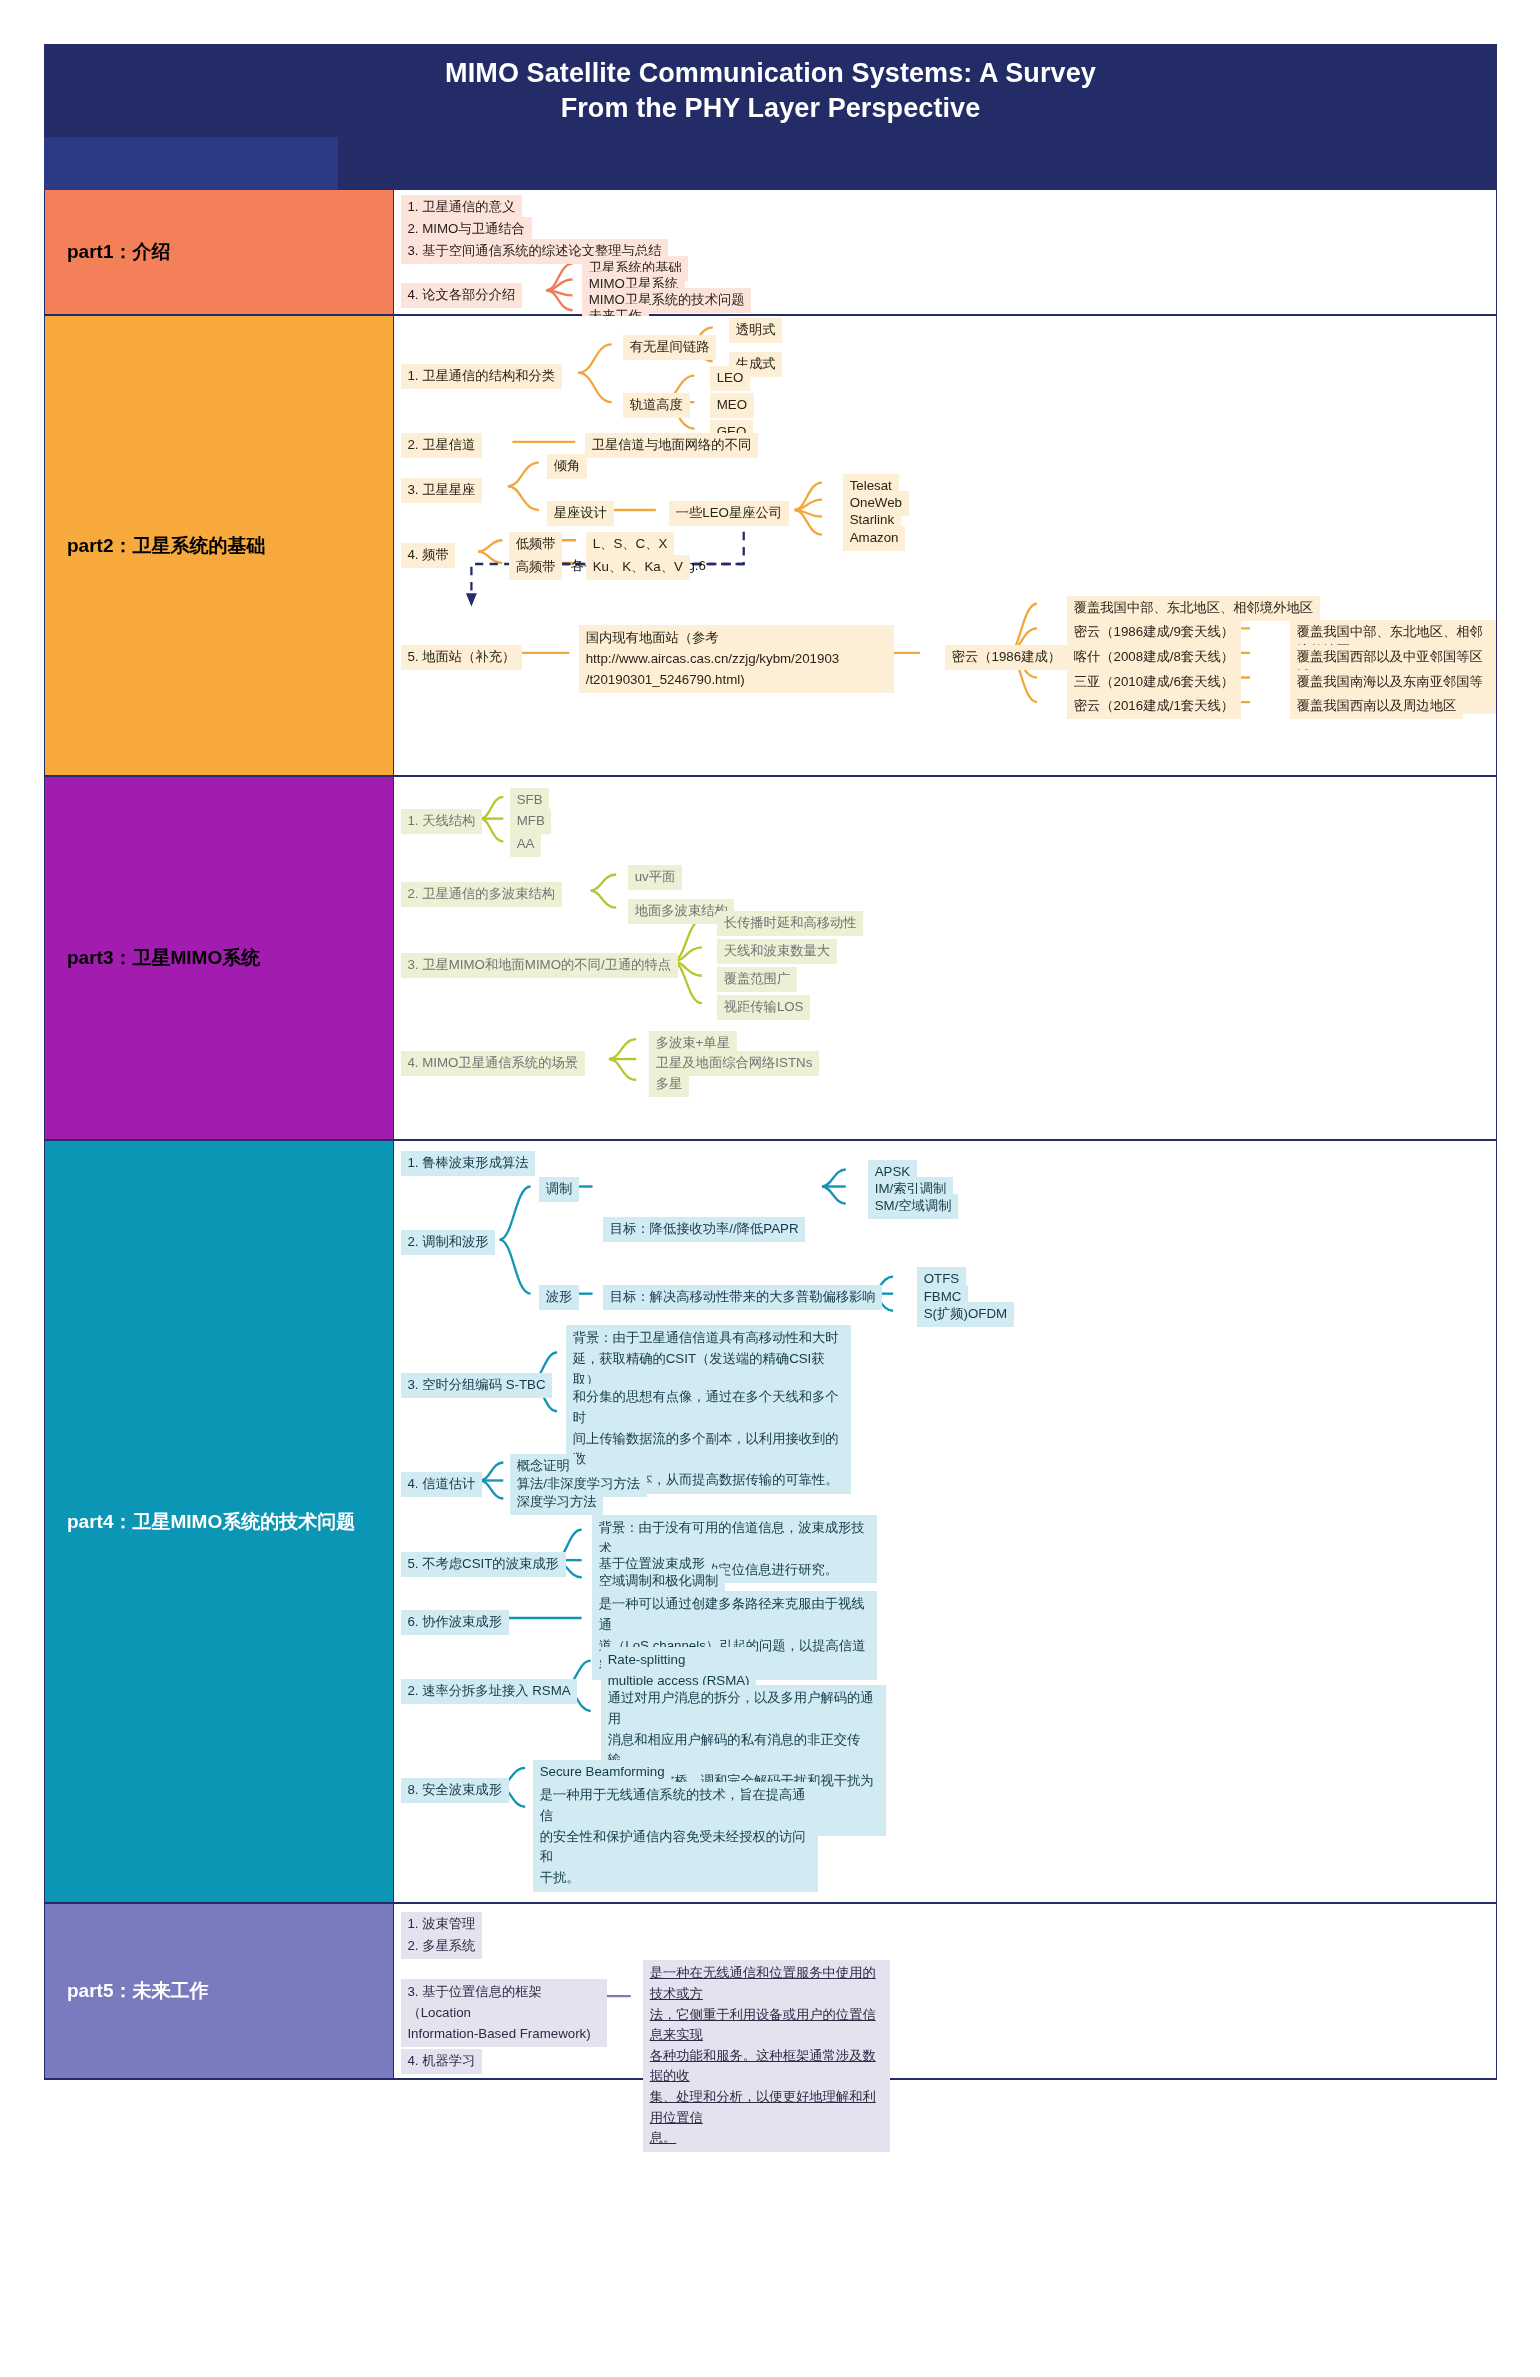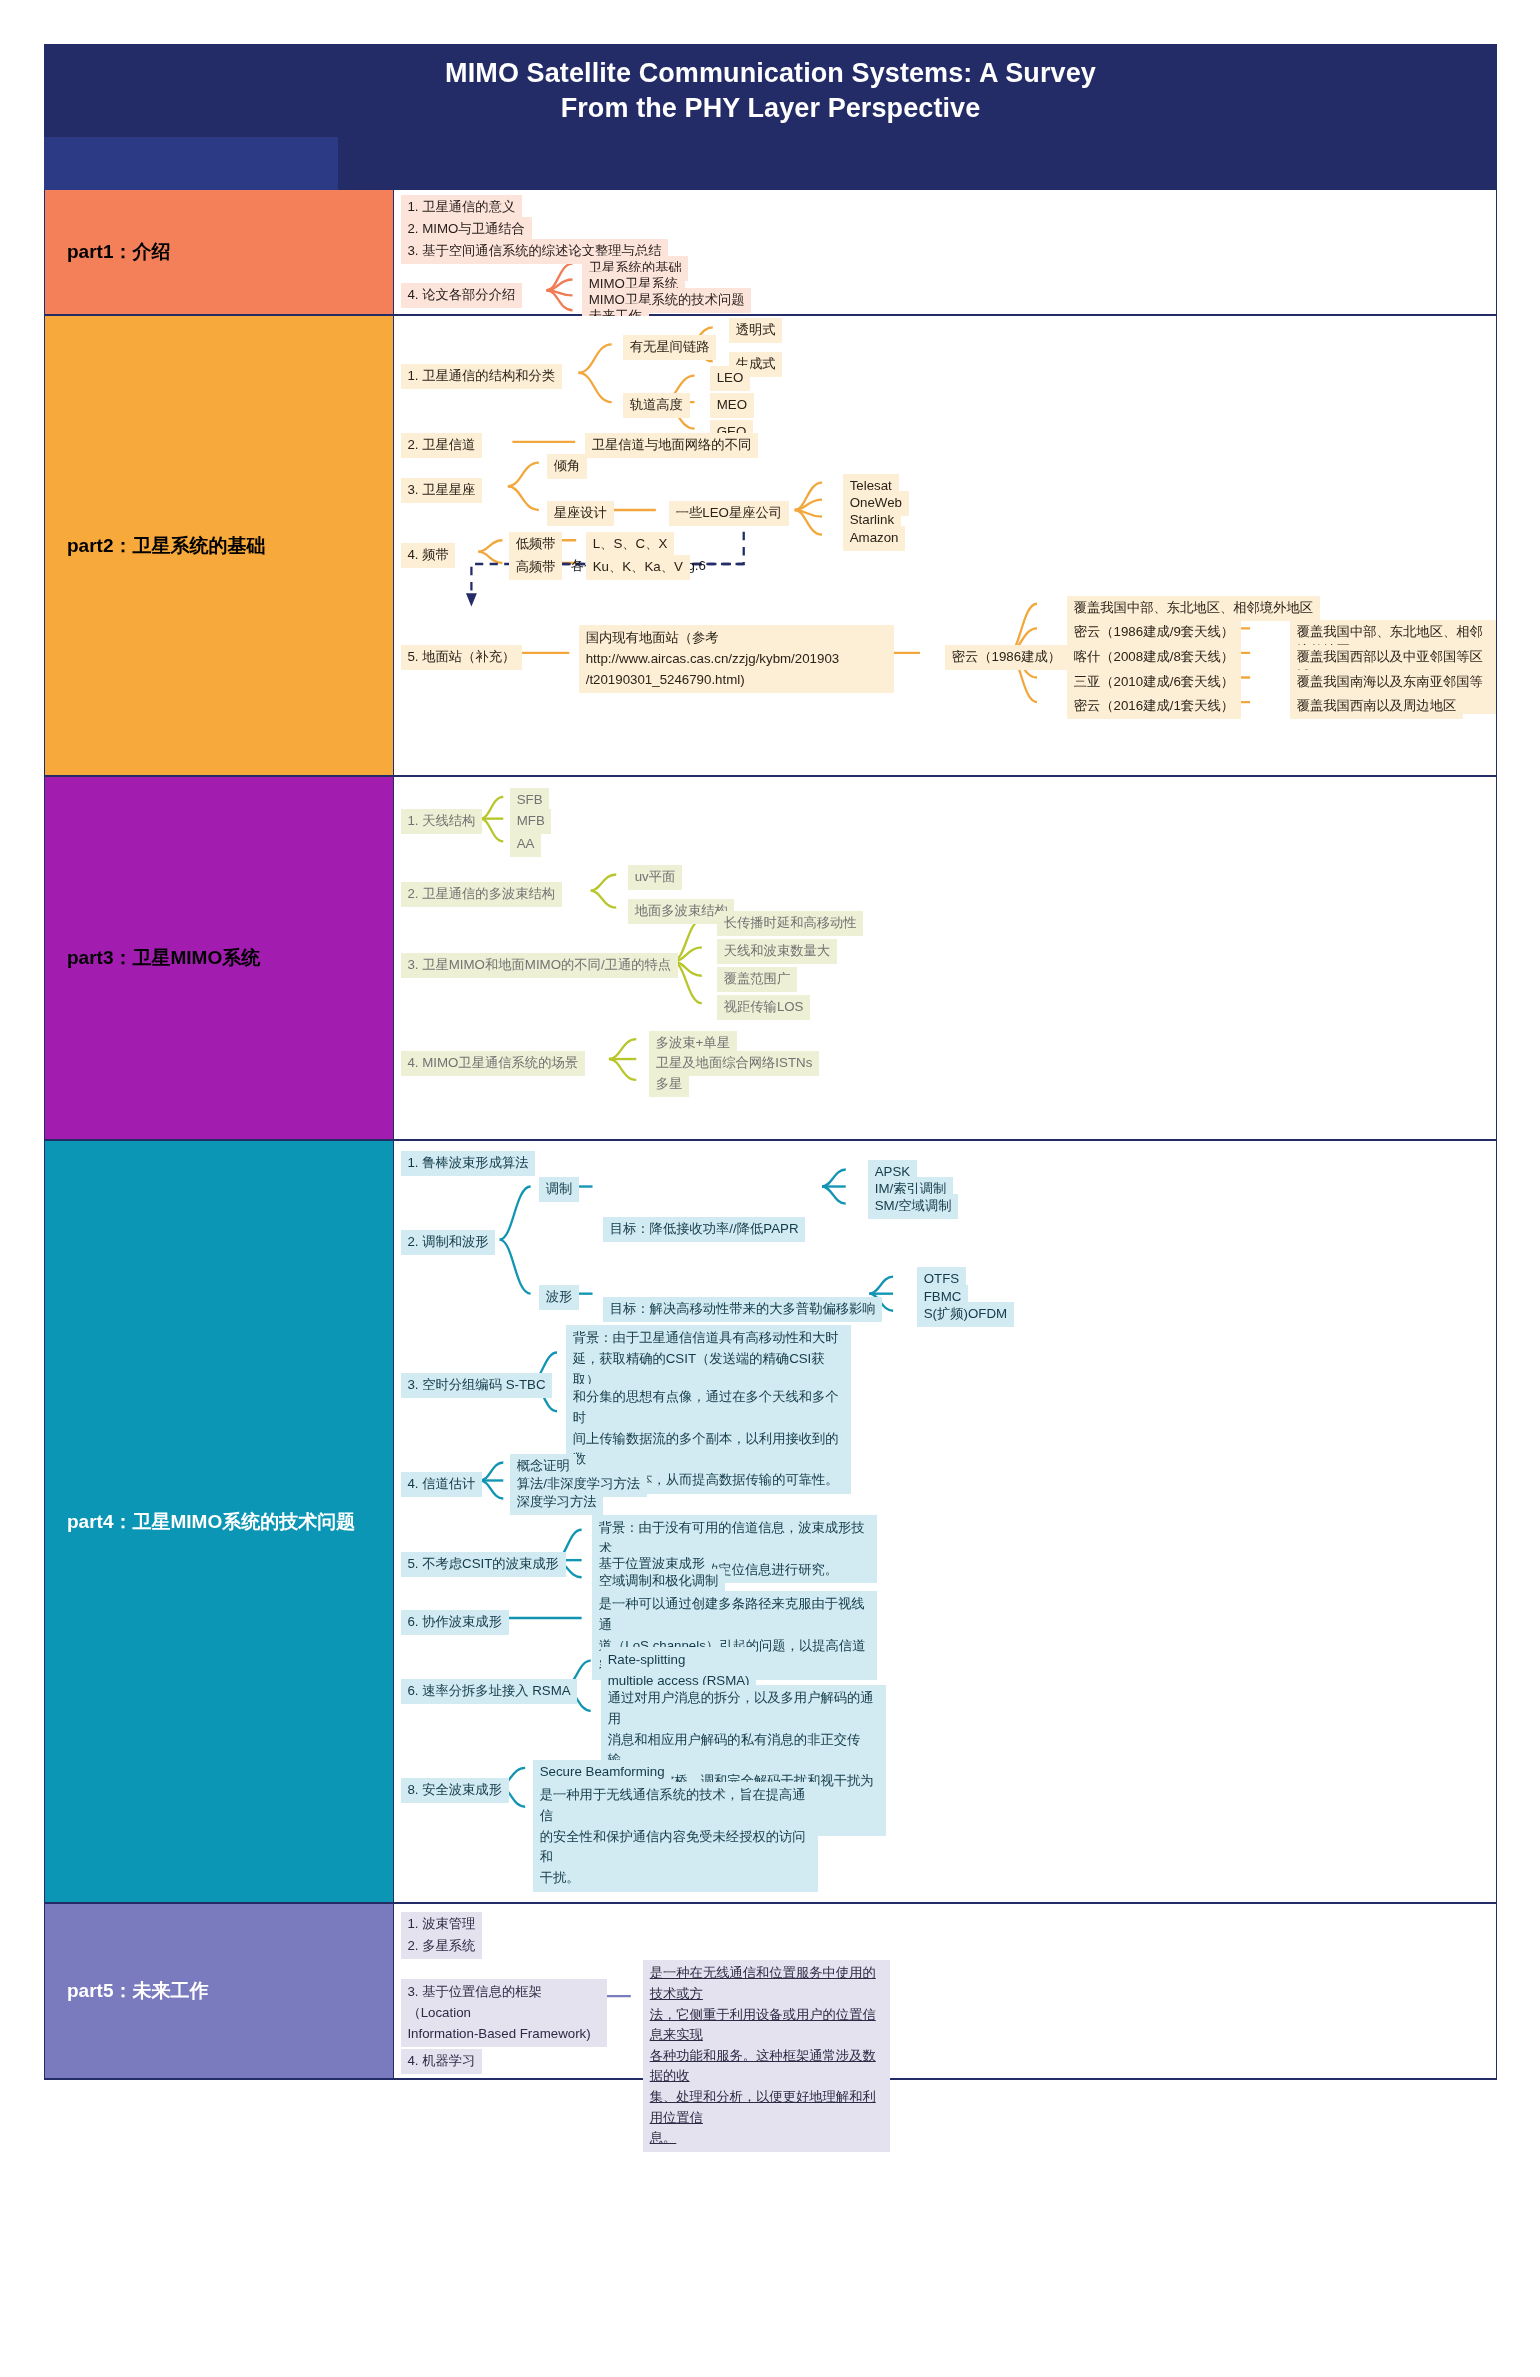--- a/index.html
+++ b/index.html
@@ -273,21 +273,21 @@
 
       <div class="node" style="left:6.7px; top:9.5px;">1. 鲁棒波束形成算法</div>
 
       <div class="node" style="left:6.7px; top:89px;">2. 调制和波形</div>
       <div class="node" style="left:145px; top:36px;">调制</div>
       <div class="node" style="left:209px; top:36px;margin-top:40px;">目标：降低接收功率//降低PAPR</div>
       <div class="node" style="left:474px; top:19px;">APSK</div>
       <div class="node" style="left:474px; top:36px;">IM/索引调制</div>
       <div class="node" style="left:474px; top:53px;">SM/空域调制</div>
       <div class="node" style="left:145px; top:144px;">波形</div>
-      <div class="node" style="left:209px; top:156px;text-align:right;">目标：解决高移动性带来的大多普勒偏移影响</div>
+      <div class="node" style="left:209px; top:144px;text-align:right;">目标：解决高移动性带来的大多普勒偏移影响</div>
       <div class="node" style="left:523px; top:126px;">OTFS</div>
       <div class="node" style="left:523px; top:144px;">FBMC</div>
       <div class="node" style="left:523px; top:161px;">S(扩频)OFDM</div>
 
       <div class="node" style="left:6.7px; top:232px;">3. 空时分组编码 S-TBC</div>
       <div class="node multiline" style="left:172px; top:184px; width:285px;">背景：由于卫星通信信道具有高移动性和大时
 延，获取精确的CSIT（发送端的精确CSI获取）
 非常困难。</div>
       <div class="node multiline" style="left:172px; top:243px; width:285px;">和分集的思想有点像，通过在多个天线和多个时
 间上传输数据流的多个副本，以利用接收到的数
@@ -302,21 +302,21 @@
       <div class="node multiline" style="left:198px; top:374px; width:285px;">背景：由于没有可用的信道信息，波束成形技术
 利用空余或者额外的定位信息进行研究。</div>
       <div class="node" style="left:198px; top:411px;">基于位置波束成形</div>
       <div class="node" style="left:198px; top:428px;">空域调制和极化调制</div>
 
       <div class="node" style="left:6.7px; top:469px;">6. 协作波束成形</div>
       <div class="node multiline" style="left:198px; top:450px; width:285px;">是一种可以通过创建多条路径来克服由于视线通
 道（LoS channels）引起的问题，以提高信道
 容量和通信质量。</div>
 
-      <div class="node" style="left:6.7px; top:538px;">6. 速率分拆多址接入 RSMA</div>
+      <div class="node" style="left:6.7px; top:538px;">2. 速率分拆多址接入 RSMA</div>
       <div class="node multiline" style="left:207px; top:506px;">Rate-splitting
 multiple access (RSMA)</div>
       <div class="node multiline" style="left:207px; top:544px; width:285px;">通过对用户消息的拆分，以及多用户解码的通用
 消息和相应用户解码的私有消息的非正交传输，
 可以实现软桥，调和完全解码干扰和视干扰为噪
 声的两种极端干扰管理策略。</div>
 
       <div class="node" style="left:6.7px; top:637px;">8. 安全波束成形</div>
       <div class="node" style="left:139px; top:619px;">Secure Beamforming</div>
       <div class="node multiline" style="left:139px; top:641px; width:285px;">是一种用于无线通信系统的技术，旨在提高通信

